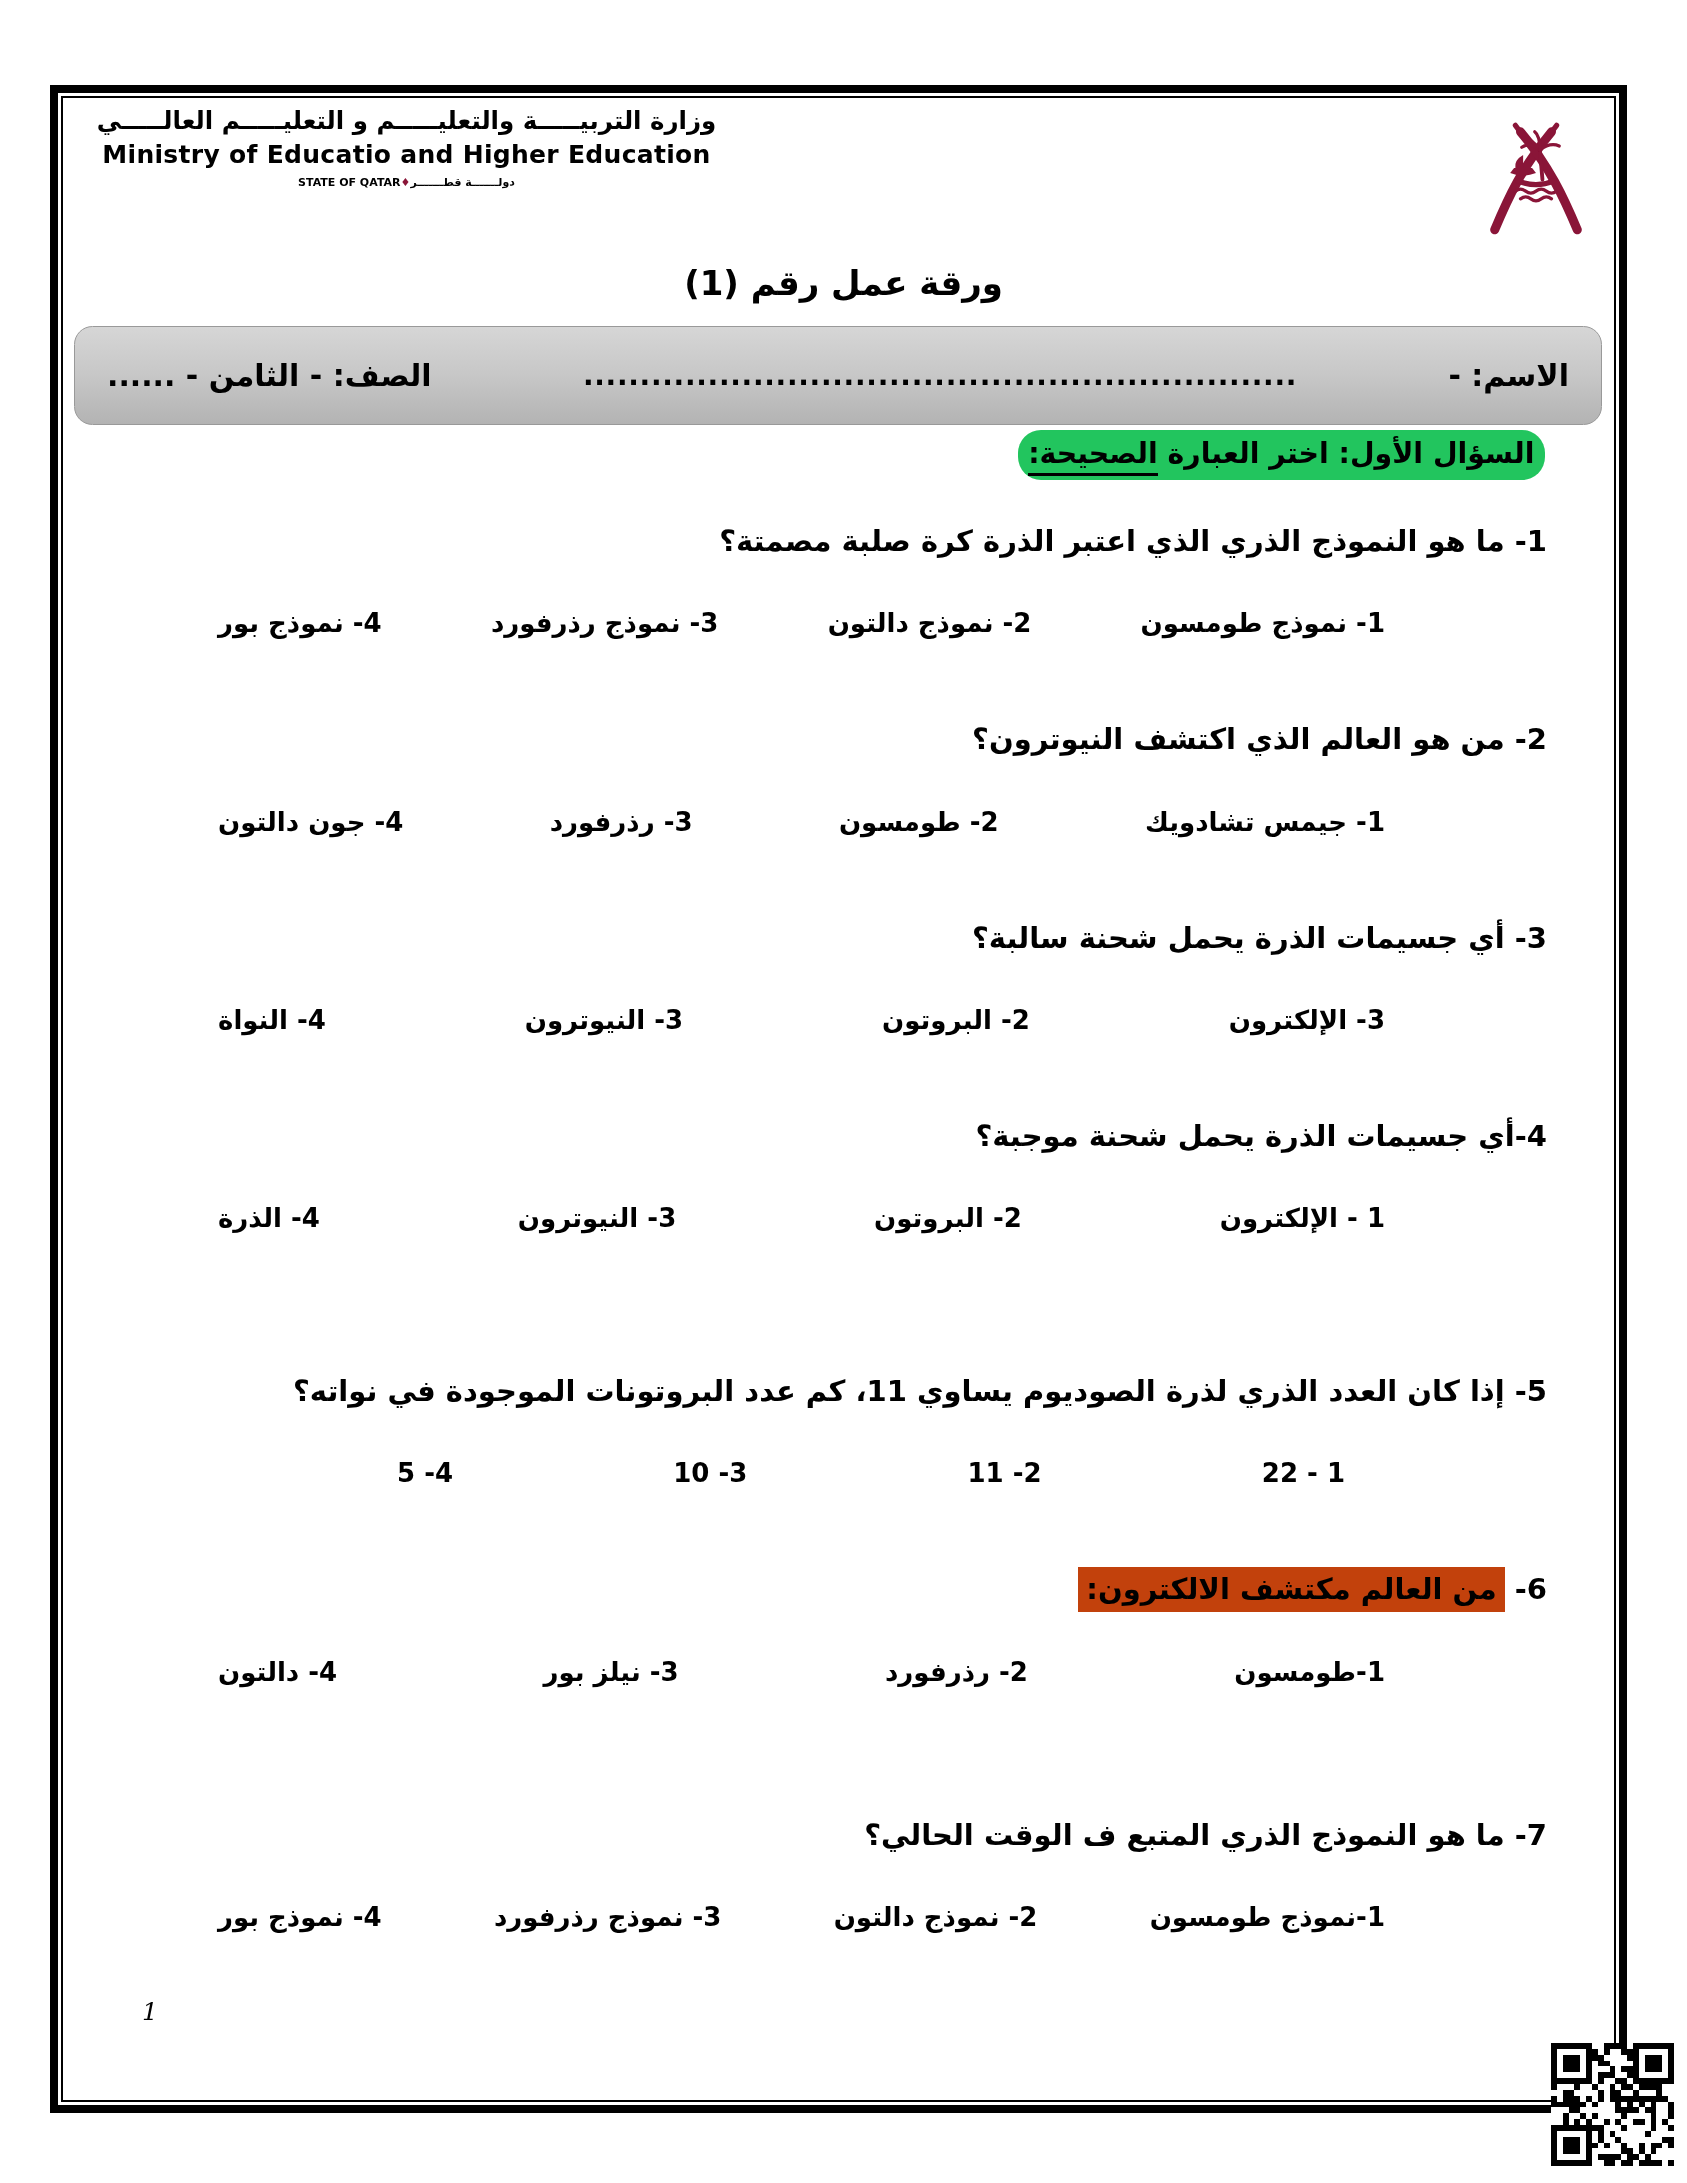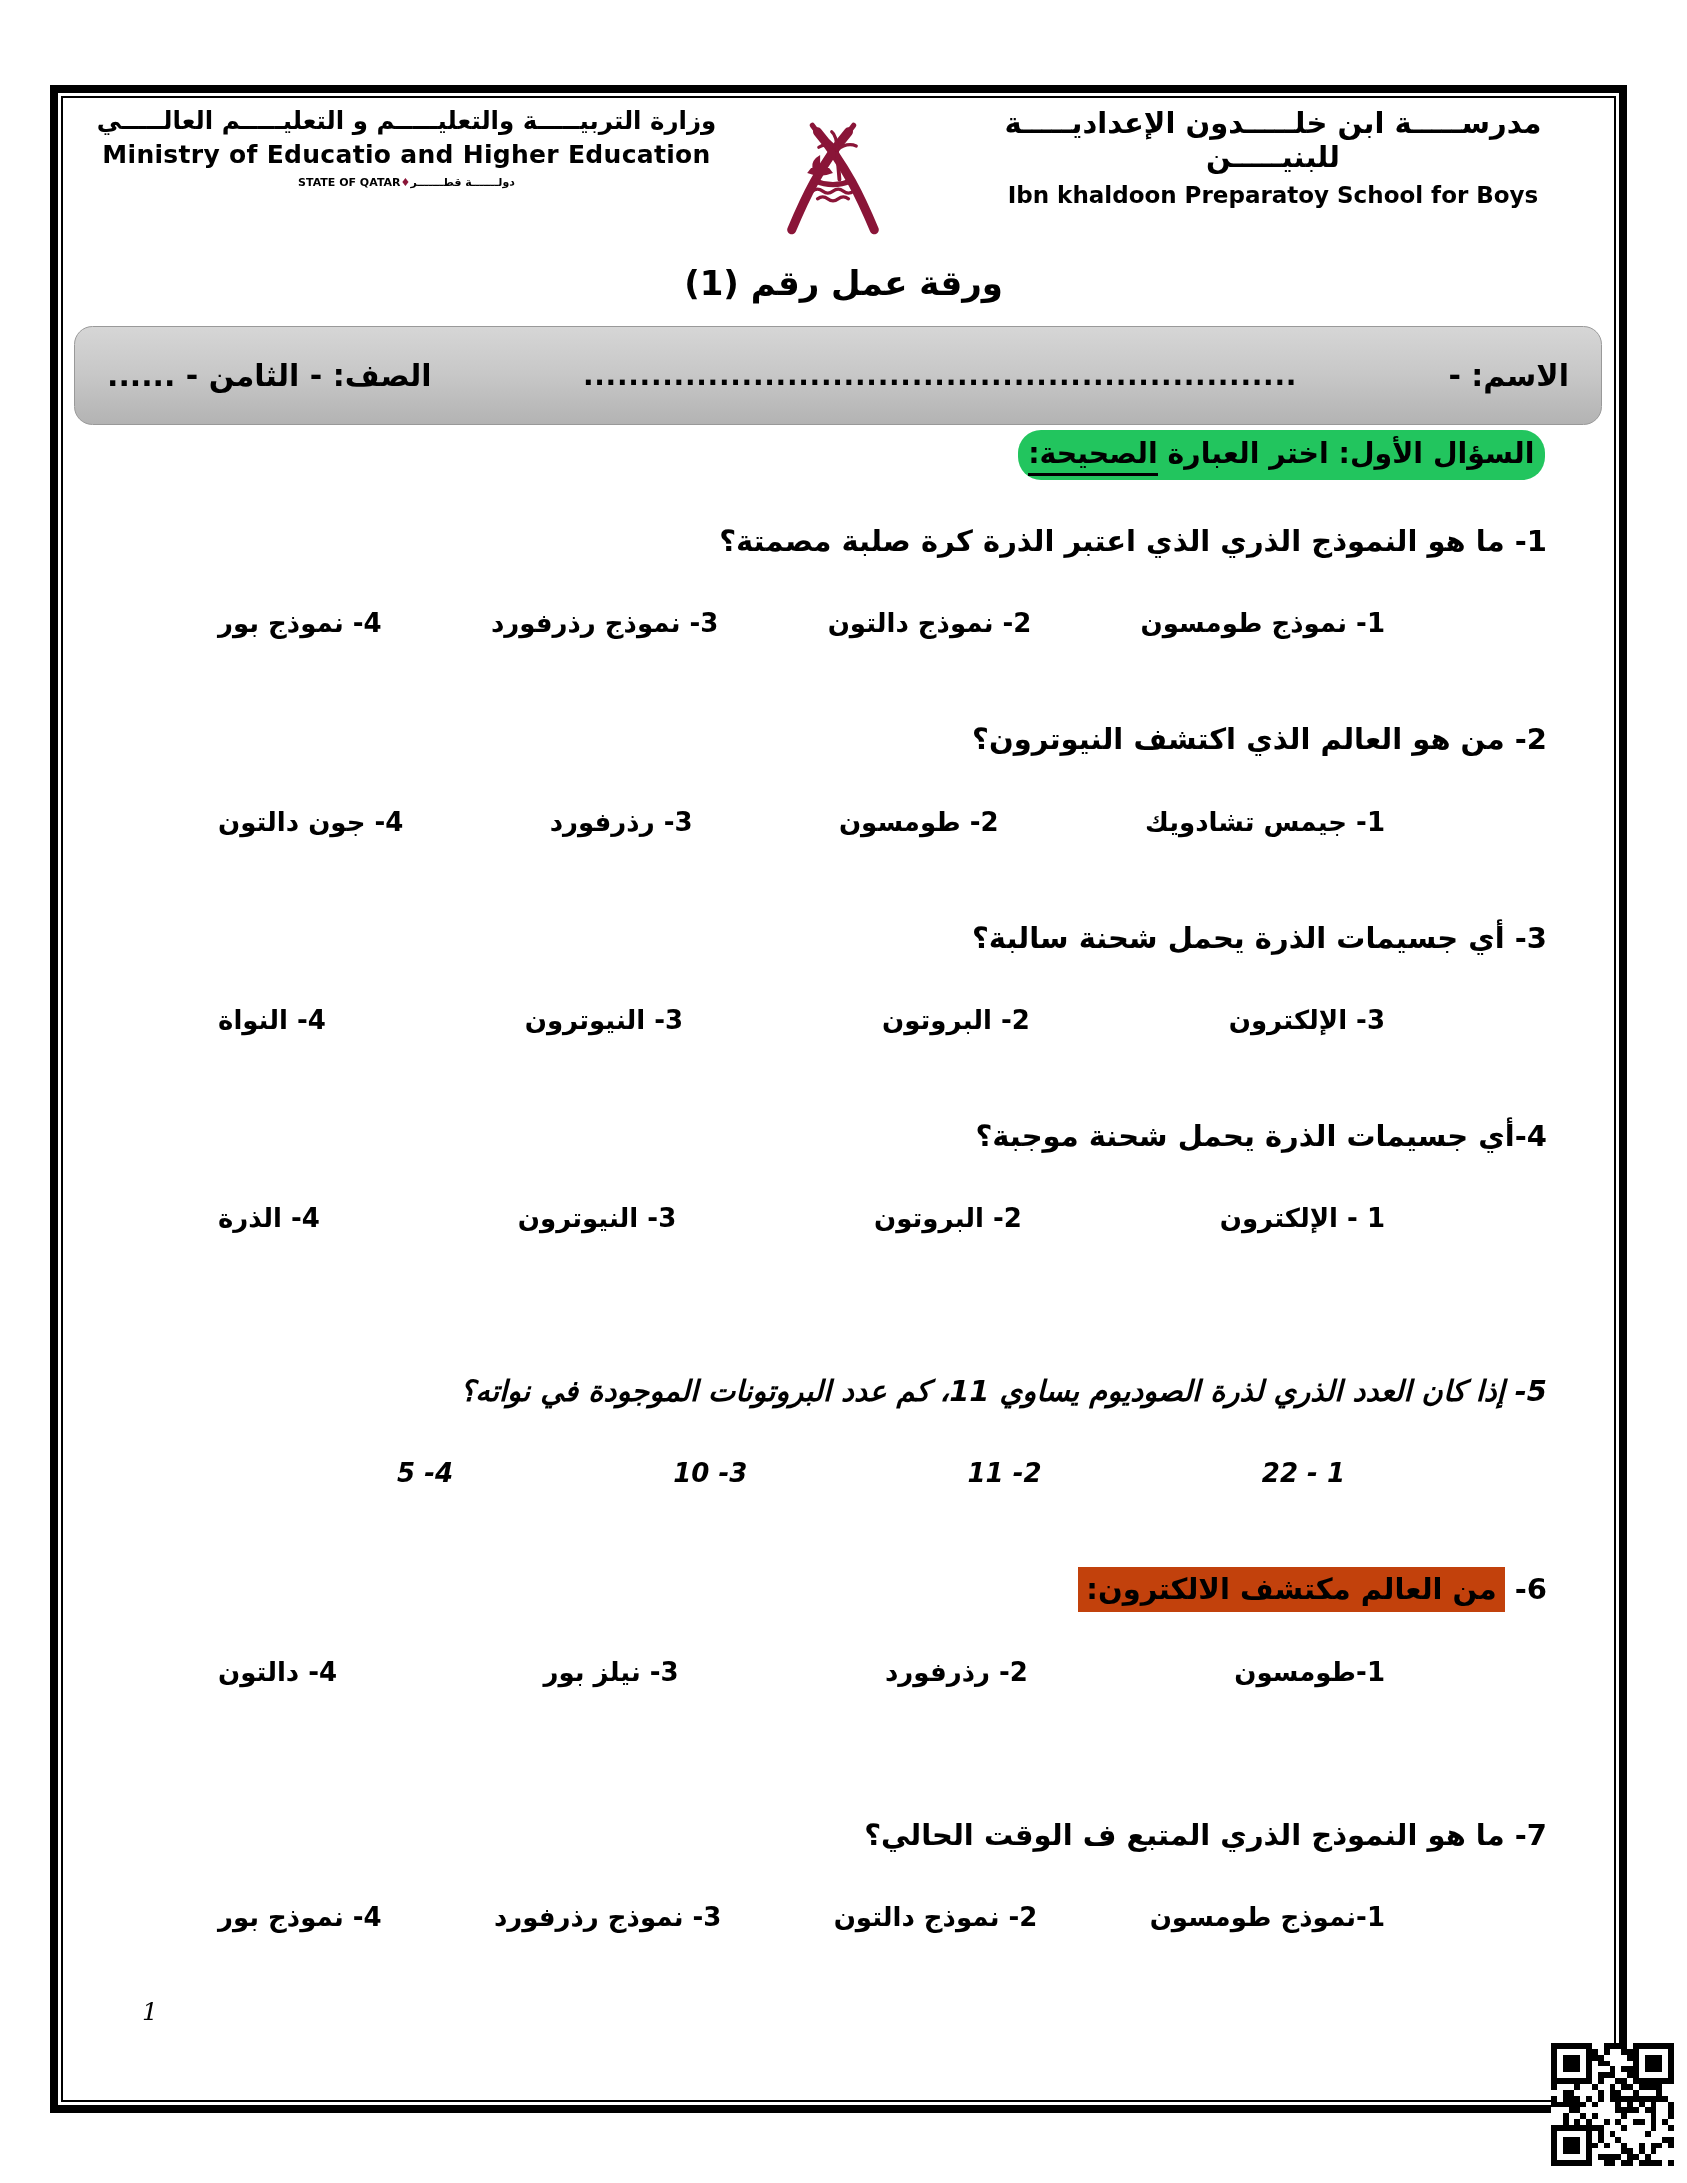--- a/index.html
+++ b/index.html
@@ -35,21 +35,21 @@
 
   .section-heading{
     position:absolute;top:430px;right:142px;direction:rtl;
     font-size:28.4px;font-weight:800;background:#22c55e;padding:6.6px 10.6px 10.6px;border-radius:23px;
   }
   .section-heading .u{border-bottom:3.3px solid #000;padding-bottom:3.3px;}
 
   .questions{position:absolute;top:523px;right:140px;left:129px;direction:rtl;}
   .qblock{margin-top:83px;}
   .qblock:nth-child(1){margin-top:0;}
-  .qblock:nth-child(5){margin-top:140px;font-style:italic;}
+  .qblock:nth-child(5){margin-top:140px;}
   .qblock:nth-child(7){margin-top:130px;}
   .qtext{font-size:29px;font-weight:800;line-height:1.25;}
   .qtext .hl{background:#c2410c;padding:5.3px 8px;}
   .opts{display:flex;justify-content:space-between;margin-top:49px;font-size:26px;font-weight:800;padding-right:162px;padding-left:89px;}
   .opts.opts-num{padding-right:202px;padding-left:268px;}
   .opt{white-space:nowrap;}
 
   .page-number{position:absolute;left:142px;top:1997px;font-size:25px;font-family:"DejaVu Serif","Liberation Serif",serif;font-style:italic;}
 
   .qr{position:absolute;right:13.2px;bottom:17px;width:123px;height:123px;background:#fff;}
@@ -91,24 +91,20 @@
         <path d="M53,34 q-6,-9 -13,-9" stroke-width="2.5"></path>
         <path d="M53,34 q2,-10 9,-12" stroke-width="2.5"></path>
         <path d="M53,34 q8,-6 15,-3" stroke-width="2.5"></path>
         <path d="M53,34 q0,-11 -4,-14" stroke-width="2.5"></path>
 
         <path d="M30,52 Q40,56 50,52 L47,48 L33,48 Z" fill="#8A1538" stroke="none"></path>
         <path d="M40,48 L40,38 Q33,42 34,48 Z" fill="#8A1538" stroke="none"></path>
       </g>
     </svg>
 
-    <div class="school">
-      <div class="school-ar">مدرســـــة ابن خلـــــدون الإعداديـــــة للبنيـــــن</div>
-      <div class="school-en">Ibn khaldoon Preparatoy School for Boys</div>
-    </div>
   </div>
 
   <div class="title">ورقة عمل رقم (1)</div>
 
   <div class="info-bar">
     <span class="info-name">الاسم: -</span>
     <span class="info-dots">...............................................................</span>
     <span class="info-class">الصف: - الثامن - ......</span>
   </div>
 

